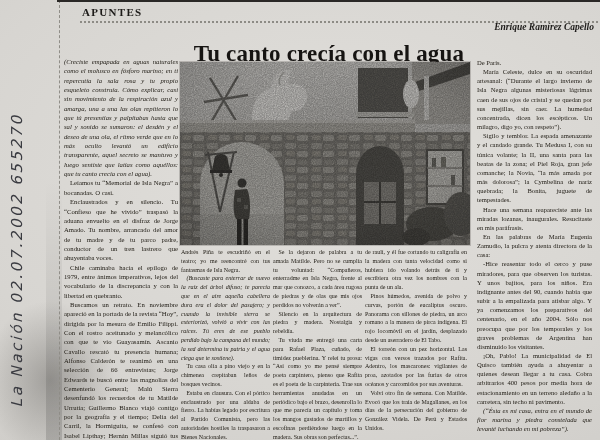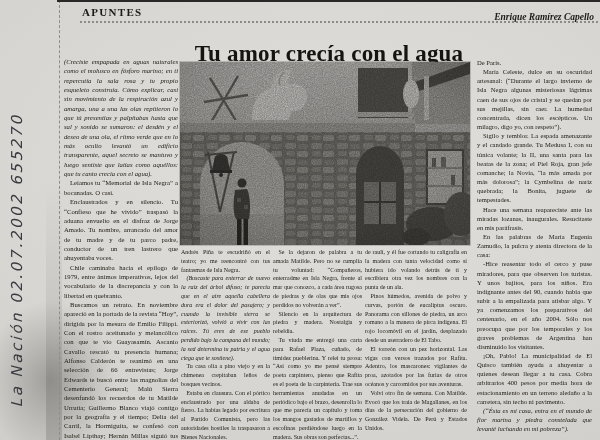--- a/index.html
+++ b/index.html
@@ -23,21 +23,21 @@
   .divider-dashed {
     position:absolute; left:59px; top:0; bottom:0; width:0;
     border-left:1px dashed #8f8d87;
   }
   .rule-top { position:absolute; left:57px; right:0; top:0; height:2px; background:#2a2826; }
   .kicker {
     position:absolute; left:82px; top:6px;
     font-weight:bold; font-size:11px; letter-spacing:1.3px; color:#1d1b19;text-align:center;
   }
   .author {
-    position:absolute; right:6px; top:12px;
+    position:absolute; right:6px; top:22px;
     font-weight:bold; font-style:italic; font-size:9.5px; color:#1d1b19;
   }
   .rule-dot { position:absolute; left:80px; right:2px; top:21px; border-top:2px dotted #8d8b85; }
   .headline {
     position:absolute; left:62px; right:4px; top:26px; text-align:center;
     font-weight:bold; font-size:23px; color:#161412; letter-spacing:0.2px;
   }
   .col {
     position:absolute; overflow:hidden; text-align:justify; color:#242019;
   }
@@ -70,21 +70,21 @@
   <div class="edge-streak"></div>
 
   <div class="margin-note">La Nación  02.07.2002  655270</div>
   <div class="divider-dashed"></div>
 
   <div class="rule-top"></div>
   <div class="kicker">APUNTES</div>
   <div class="author">Enrique Ramírez Capello</div>
   <div class="rule-dot"></div>
 
-  <h1 class="headline">Tu amor crecía con el agua</h1>
+  <h1 class="headline">Tu canto crecía con el agua</h1>
 
   <div class="col" id="col1">
       <p class="it cont">(Creciste empapada en aguas naturales como el molusco en fósforo marino; en ti repercutía la sala rosa y tu propio esqueleto construía. Cómo explicar, casi sin movimiento de la respiración azul y amarga, una a una las olas repitieron lo que tú presentías y palpitabas hasta que sal y sonido se sumaron: el desdén y el deseo de una ola, el ritmo verde que en lo más oculto levantó un edificio transparente, aquel secreto se mantuvo y luego sentiste que latías como aquéllos: que tu canto crecía con el agua).</p>
       <p>Leíamos tu “Memorial de Isla Negra” a bocanadas. O casi.</p>
       <p>Enclaustrados y en silencio. Tu “Confieso que he vivido” traspasó la aduana envuelto en el disfraz de Jorge Amado. Tu nombre, arrancado del amor de tu madre y de tu parco padre, conductor de un tren lastrero que ahuyentaba voces.</p>
       <p>Chile caminaba hacia el epílogo de 1979, entre ánimos imperativos, lejos del vocabulario de la discrepancia y con la libertad en quebranto.</p>
       <p>Buscamos un retrato. En noviembre apareció en la portada de la revista “Hoy”, dirigida por la mesura de Emilio Filippi. Con el rostro aceitunado y melancólico con que te vio Guayasamín. Ascanio Cavallo rescató tu presencia humana; Alfonso Calderón te reanimó en una selección de 66 entrevistas; Jorge Edwards te buscó entre las magnolias del Cementerio General; Malú Sierra desenfundó los recuerdos de tu Matilde Urrutia; Guillermo Blanco viajó contigo por la geografía y el tiempo; Delia del Carril, la Hormiguita, se confesó con Isabel Lipthay; Hernán Millas siguió tus huellas; Carlos Hamilton reanudó tu itinerario poético; Juan</p>
     </div>
 
   <div class="photo">

